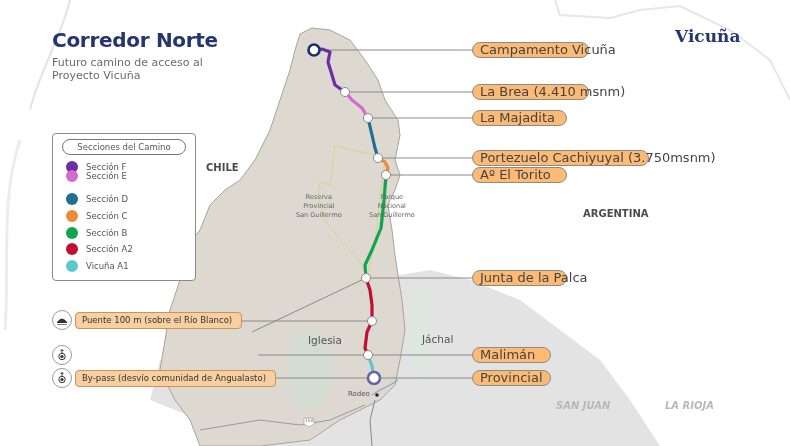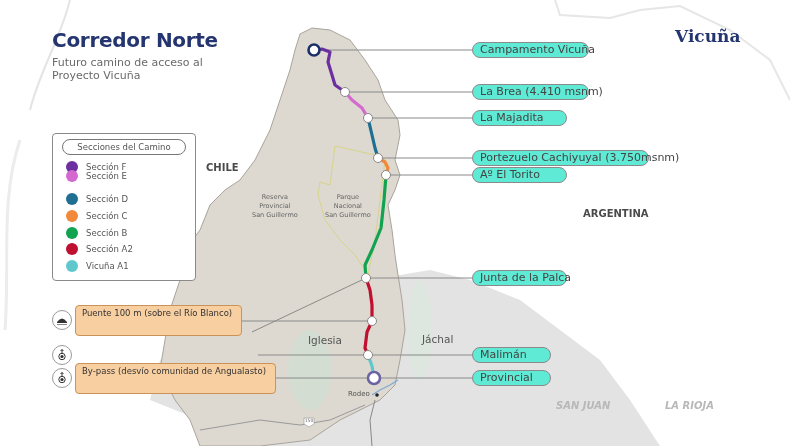--- a/index.html
+++ b/index.html
@@ -6,29 +6,29 @@
   body { width: 790px; height: 446px; position: relative; overflow: hidden; background: #ffffff; font-family: "Liberation Sans", sans-serif; }
   .map-svg { position: absolute; left: 0; top: 0; width: 790px; height: 446px; }
   .title { position: absolute; left: 52px; top: 28px; font-size: 20px; font-weight: bold; color: #243570; font-family: "DejaVu Sans", sans-serif; letter-spacing: -0.3px; }
   .subtitle { position: absolute; left: 52px; top: 56px; width: 200px; font-size: 11px; line-height: 13px; color: #6a6a6a; font-family: "DejaVu Sans", sans-serif; }
   .brand { position: absolute; left: 675px; top: 26px; font-size: 17px; font-weight: bold; color: #243570; font-family: "DejaVu Serif", serif; }
   .legend { position: absolute; left: 52px; top: 133px; width: 142px; height: 146px; border: 1px solid #8a8a8a; border-radius: 4px; background: #ffffff; }
   .legend-title { position: absolute; left: 9px; top: 5px; width: 122px; height: 14px; border: 1px solid #777; border-radius: 8px; font-size: 8.5px; line-height: 14px; text-align: center; color: #555; font-family: "DejaVu Sans", sans-serif; }
   .legend-item { position: absolute; left: 13px; height: 14px; display: flex; align-items: center; }
   .legend-dot { width: 12px; height: 12px; border-radius: 50%; margin-right: 8px; }
   .legend-label { font-size: 8.5px; color: #555; font-family: "DejaVu Sans", sans-serif; }
-  .place-label { position: absolute; height: 14px; border: 1px solid #8a8a8a; border-radius: 8px; background: #5eead4; font-size: 11px; line-height: 14px; color: #444; padding-left: 7px; box-sizing: content-box; font-family: "DejaVu Sans", sans-serif; white-space: nowrap; }
+  .place-label { position: absolute; height: 14px; border: 1px solid #8a8a8a; border-radius: 8px; background: #fdba74; font-size: 13px; line-height: 14px; color: #444; padding-left: 7px; box-sizing: content-box; font-family: "DejaVu Sans", sans-serif; white-space: nowrap; }
   .feat { position: absolute; left: 52px; height: 18px; display: flex; align-items: center; }
   .feat-icon { width: 18px; height: 18px; border-radius: 50%; background: #fff; border: 1px solid #999; display: flex; align-items: center; justify-content: center; margin-right: 3px; z-index: 2; }
-  .feat-pill { height: 15px; border: 1px solid #c9935a; border-radius: 4px; background: #f8cfa0; font-size: 8.5px; line-height: 15px; color: #333; padding: 0 9px 14px 6px; white-space: nowrap; font-family: "DejaVu Sans", sans-serif; }
+  .feat-pill { height: 15px; border: 1px solid #c9935a; border-radius: 4px; background: #f8cfa0; font-size: 8.5px; line-height: 15px; color: #333; padding: 0 9px 0 6px; white-space: nowrap; font-family: "DejaVu Sans", sans-serif; }
   .map-text { position: absolute; font-family: "DejaVu Sans", sans-serif; white-space: nowrap; }
   .country { font-size: 10px; font-weight: bold; color: #4a4a4a; }
   .province { font-size: 10px; font-weight: bold; font-style: italic; color: #b8b8b8; }
   .dept { font-size: 10.5px; color: #555; }
-  .reserve { font-size: 6.5px; color: #666; text-align: center; line-height: 9px; }
+  .reserve { font-size: 6.5px; color: #666; text-align: center; line-height: 9px; margin-left: 44px; }
   .small { font-size: 7px; color: #555; }
 </style>
 </head>
 <body>
 
 <svg class="map-svg" viewBox="0 0 790 446" xmlns="http://www.w3.org/2000/svg">
 
   <path d="M70 0 C 60 40, 40 70, 30 110" stroke="#e4e4e4" stroke-width="2" fill="none"></path>
   <path d="M20 140 C 0 200, 10 260, 5 330" stroke="#ececec" stroke-width="3" fill="none"></path>
   <path d="M555 0 L560 15 L610 18 L640 10 L680 6 L730 30 L770 60 L790 100" stroke="#e6e6e6" stroke-width="2" fill="none"></path>

